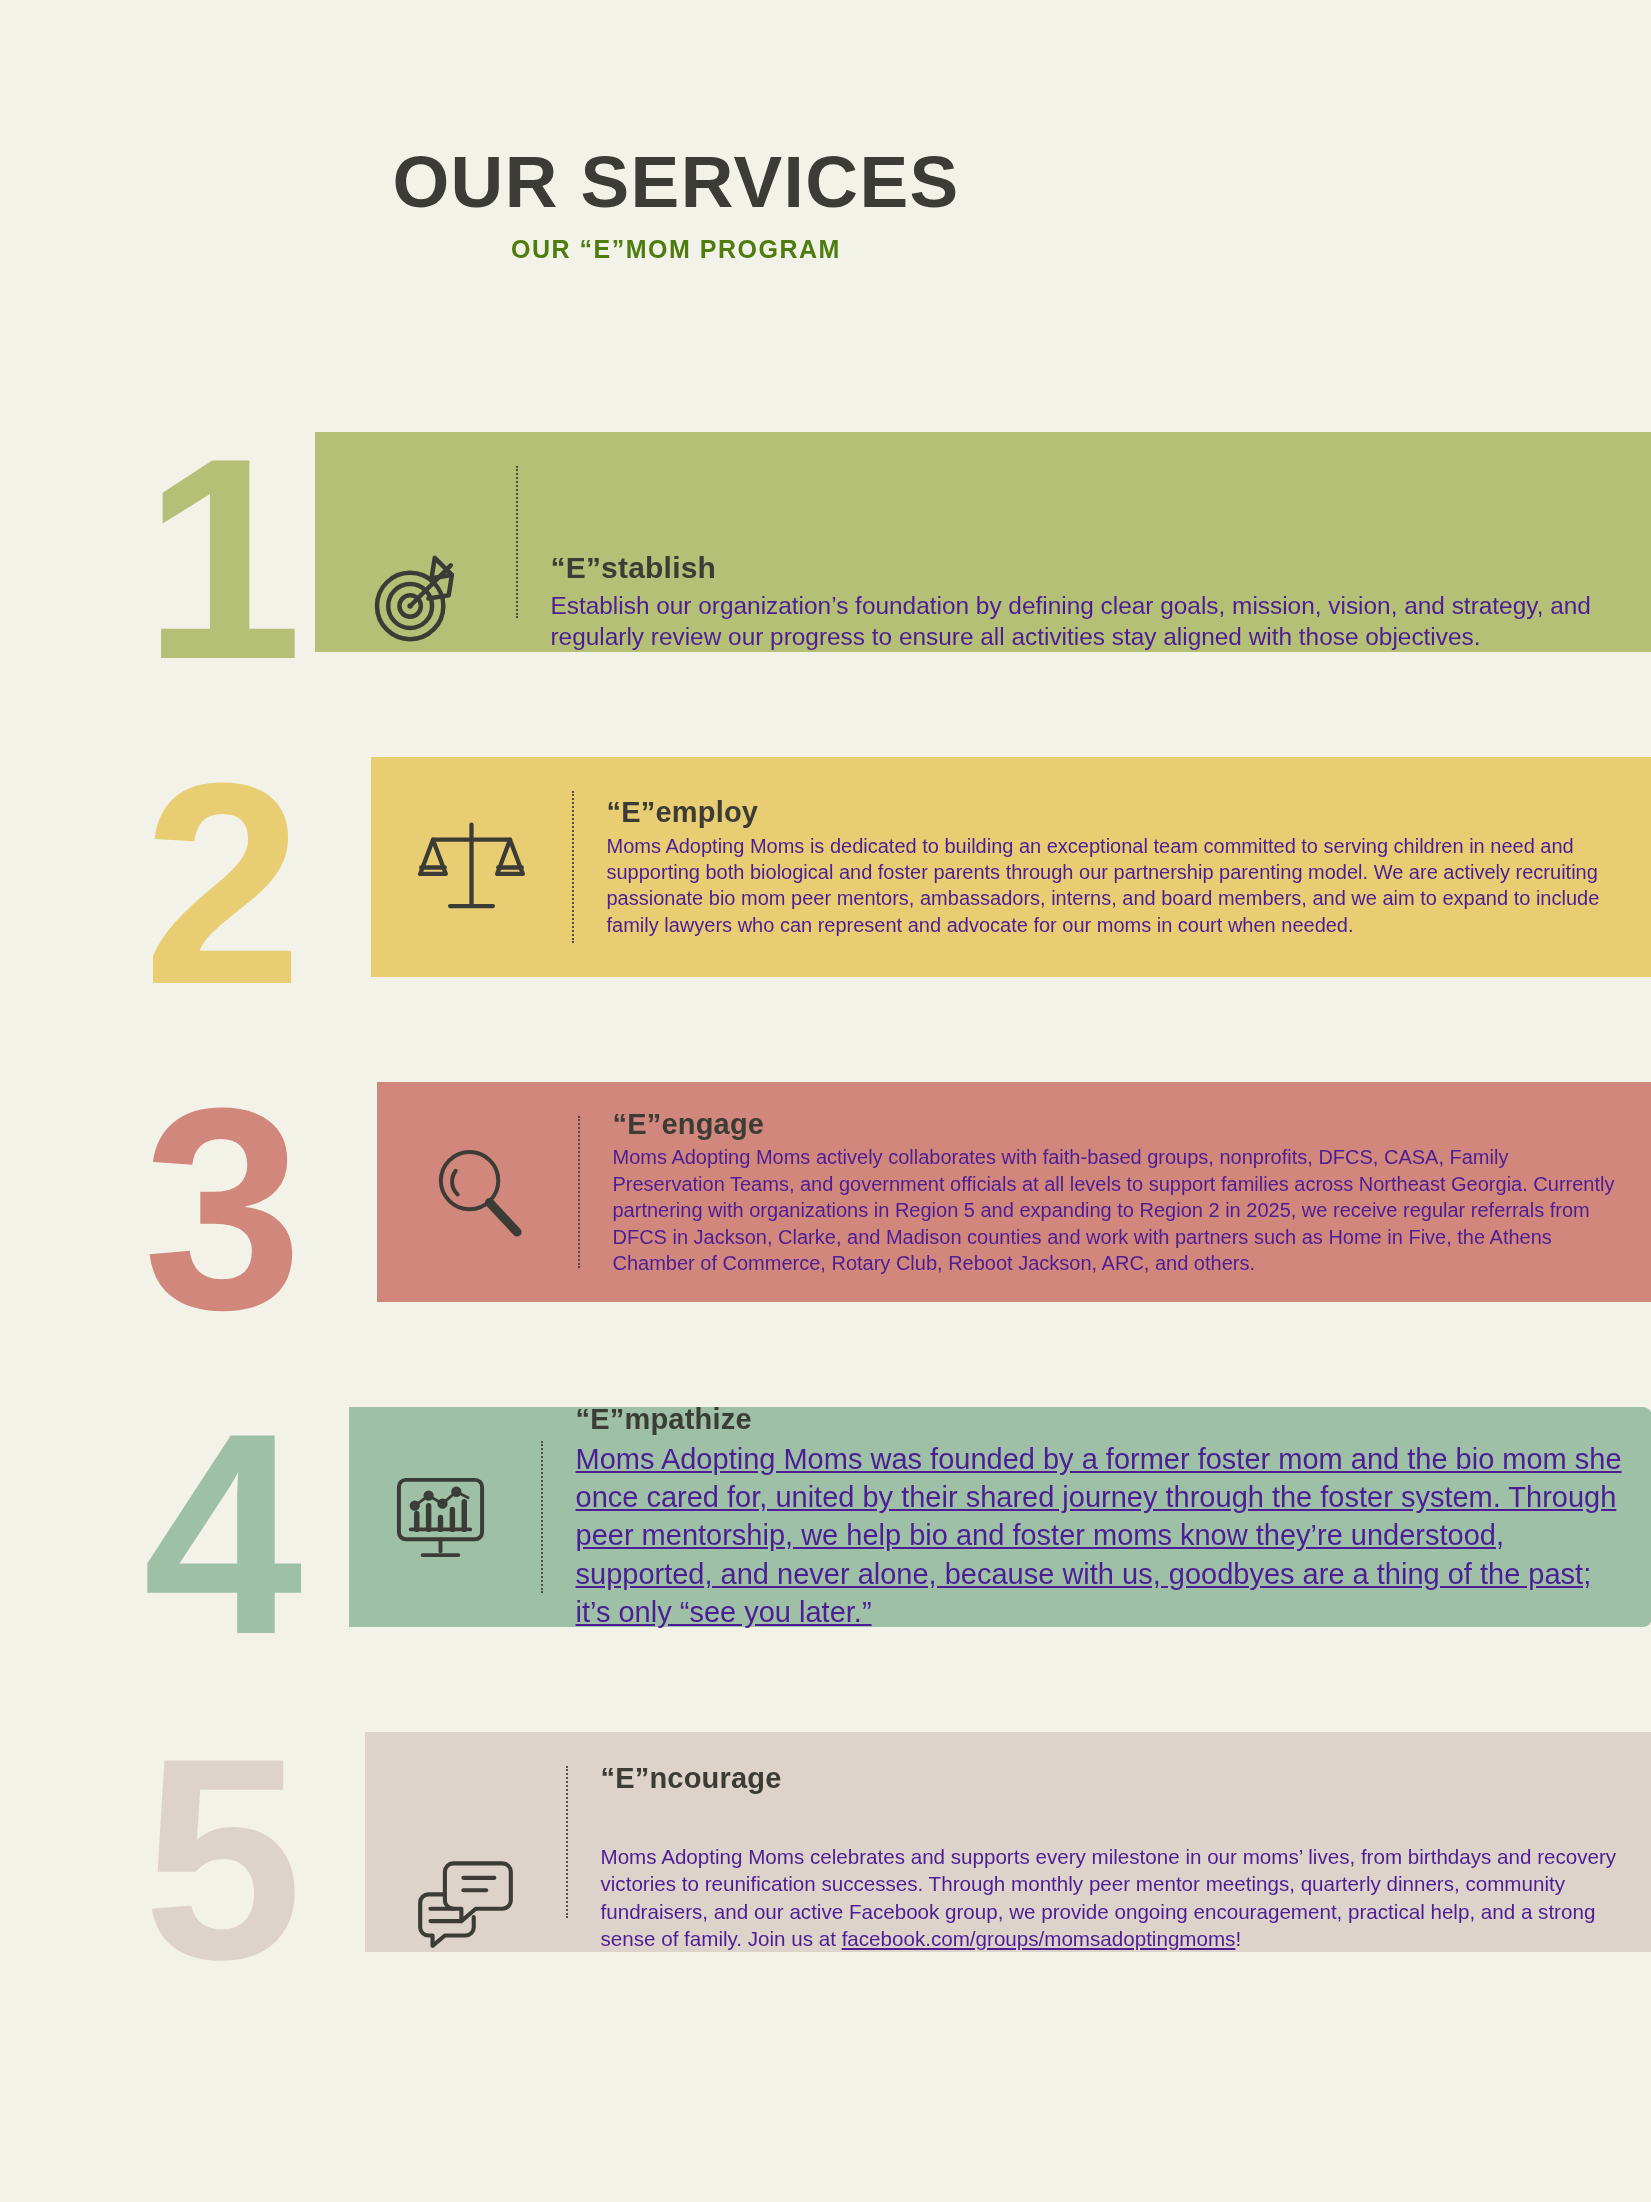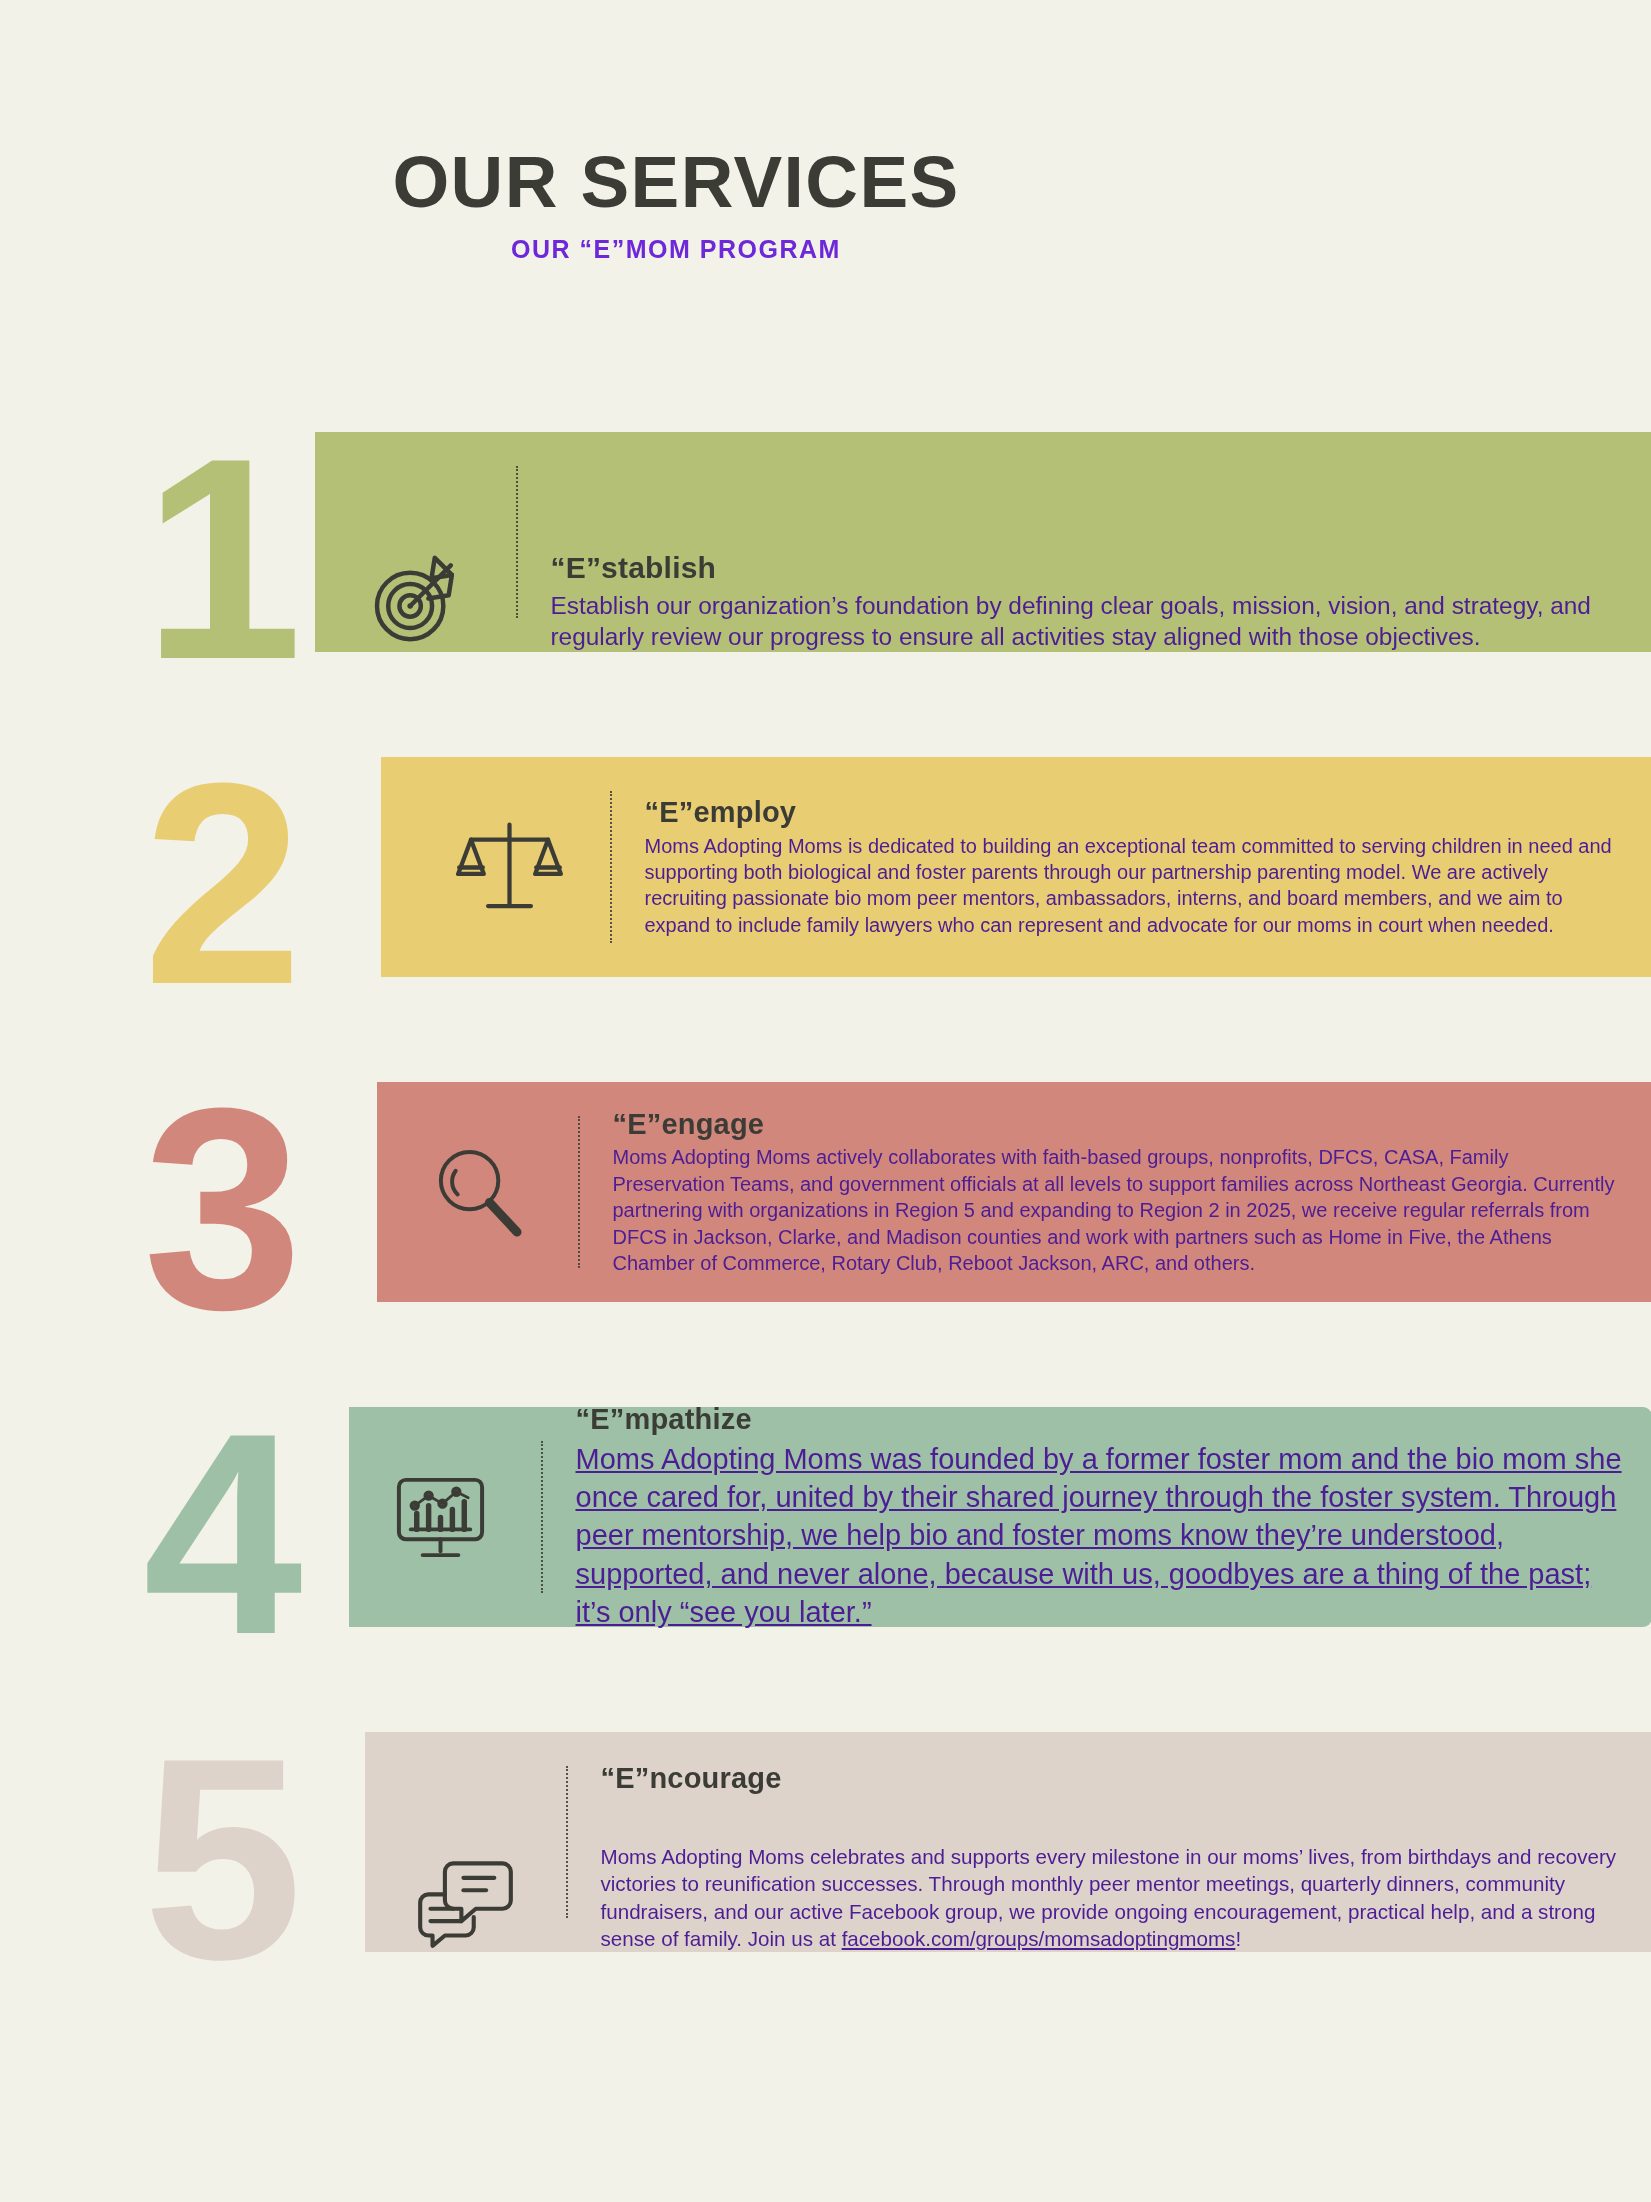--- a/index.html
+++ b/index.html
@@ -13,21 +13,21 @@
 
   
   .header { position:absolute; left:0; right:0; top:145px; text-align:center; }
   .title {
     font-size:73px; font-weight:bold; letter-spacing:1.4px;
     color:#3c3c36; line-height:1.0;
   }
   .subtitle {
     margin-top:17px;
     font-size:25px; font-weight:bold; letter-spacing:1.5px;
-    color:#6d28d9;
+    color:#4d7c0f;
   }
 
   
   .cards { position:absolute; left:0; top:432px; width:1652px; }
 
   .card { position:relative; width:1652px; }
 
   
   .num {
     position:absolute;
@@ -84,21 +84,21 @@
 
   
   .c1 { height:220px; }
   .c1 .band { left:315px; background:#b5c077;align-items:flex-end; }
   .c1 .num  { color:#b5c077; }
   .c1 .notch{ left:302px; }
   .c1 .card-title { font-size:30px; margin-bottom:5.7px; }
   .c1 .card-body  { font-size:24.4px; line-height:1.25; }
 
   .c2 { height:220px; margin-top:105px; }
-  .c2 .band { left:381px; background:#e9cd73;padding-left:28px; }
+  .c2 .band { left:371px; background:#e9cd73; }
   .c2 .num  { color:#e9cd73; }
   .c2 .notch{ left:358px; }
   .c2 .card-body { font-size:20px; line-height:1.32; }
 
   .c3 { height:220px; margin-top:105px; }
   .c3 .band { left:377px; background:#d2877c; }
   .c3 .num  { color:#d2877c; }
   .c3 .notch{ left:363px; }
   .c3 .card-body { font-size:20px; line-height:1.32; }
 

